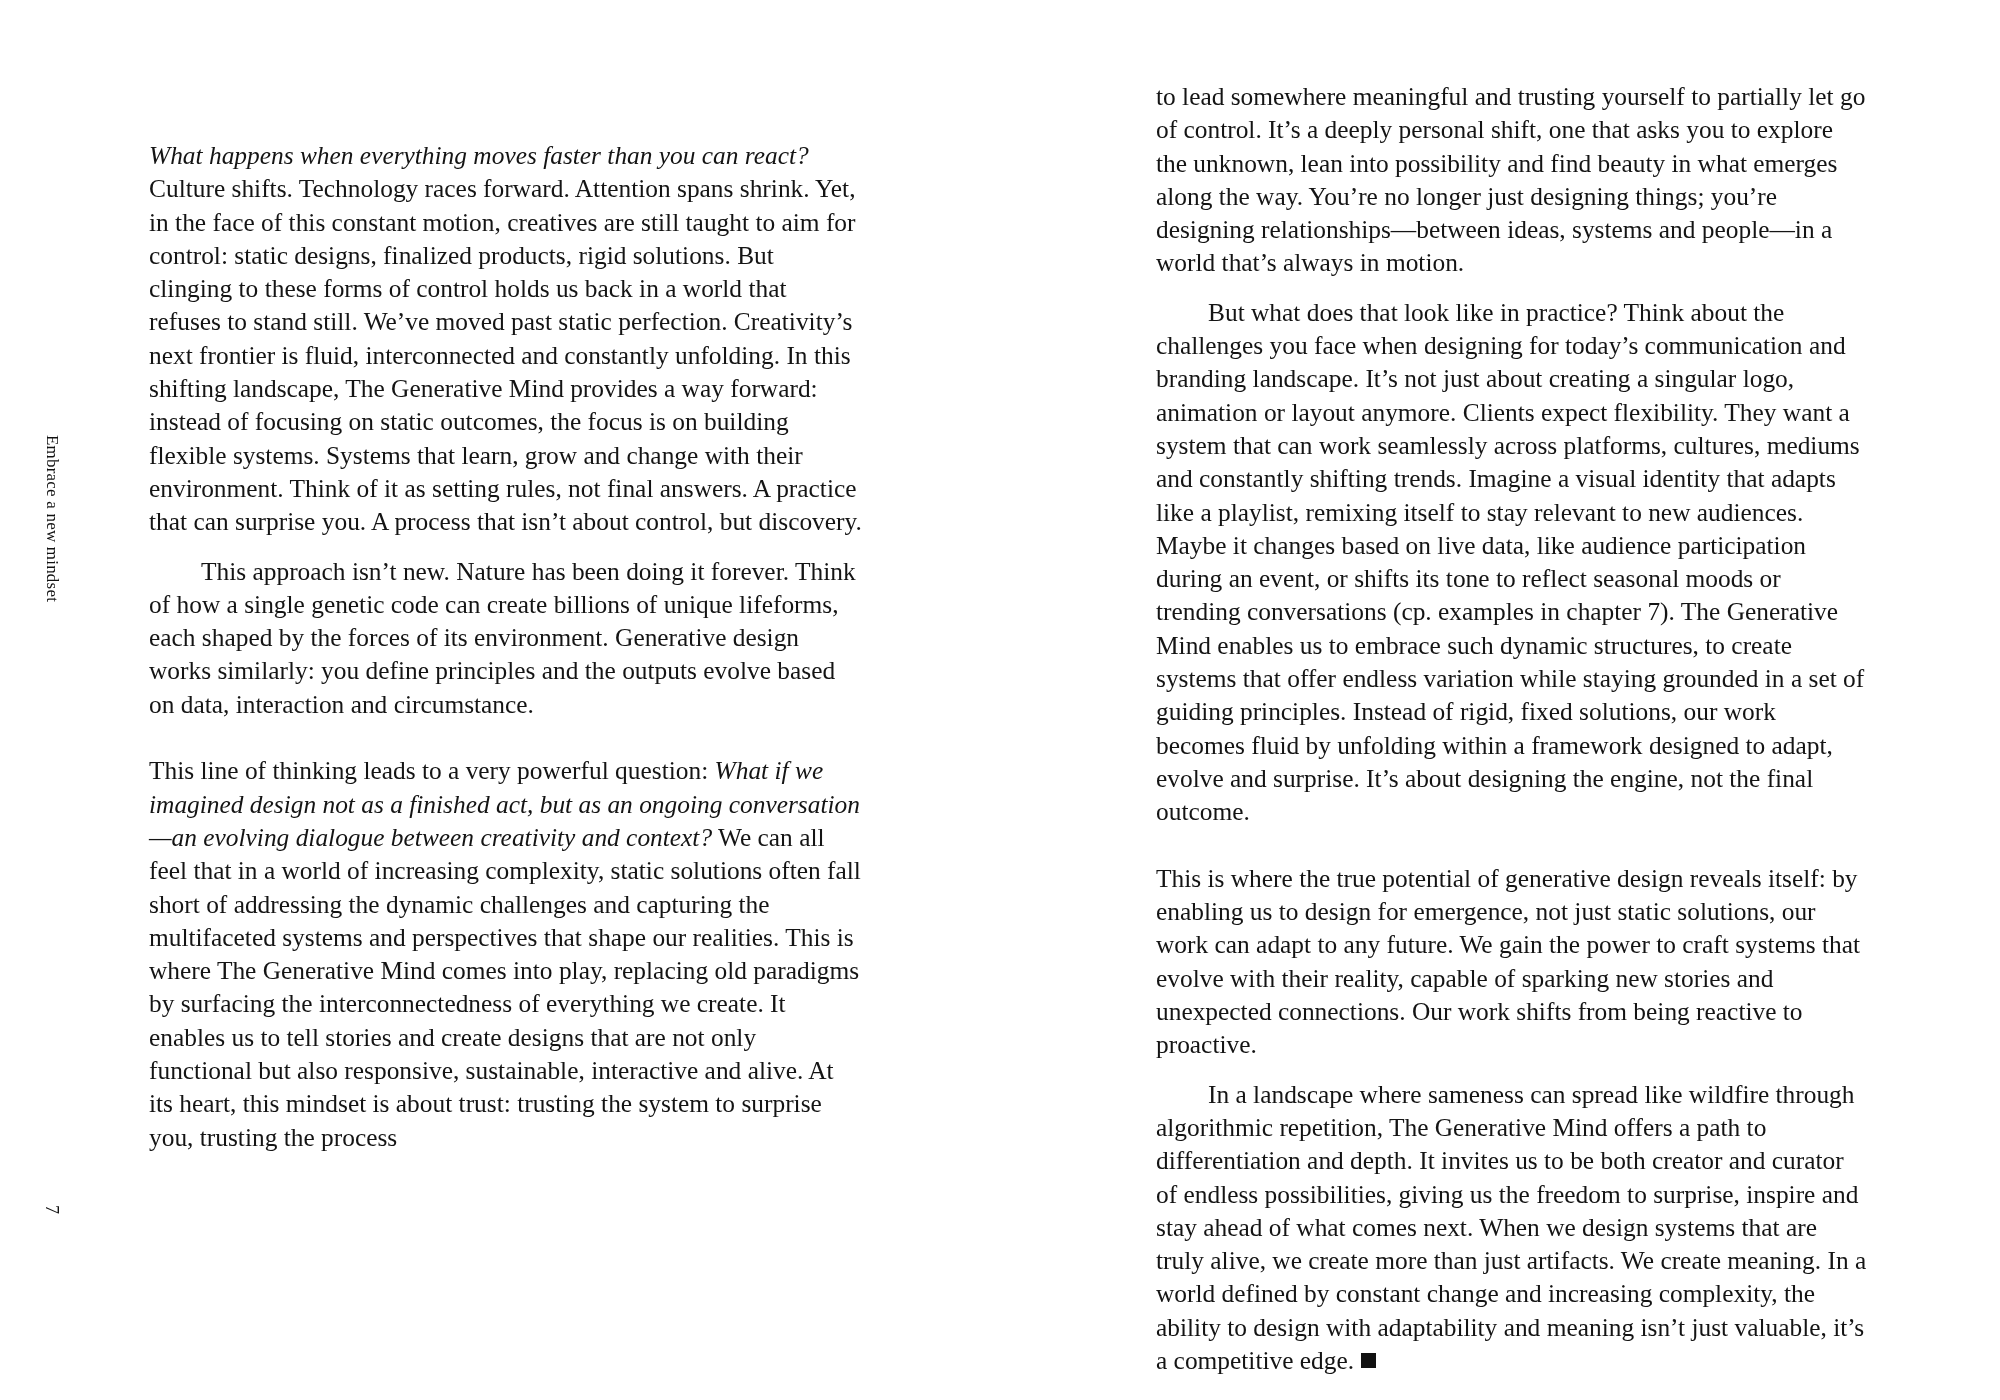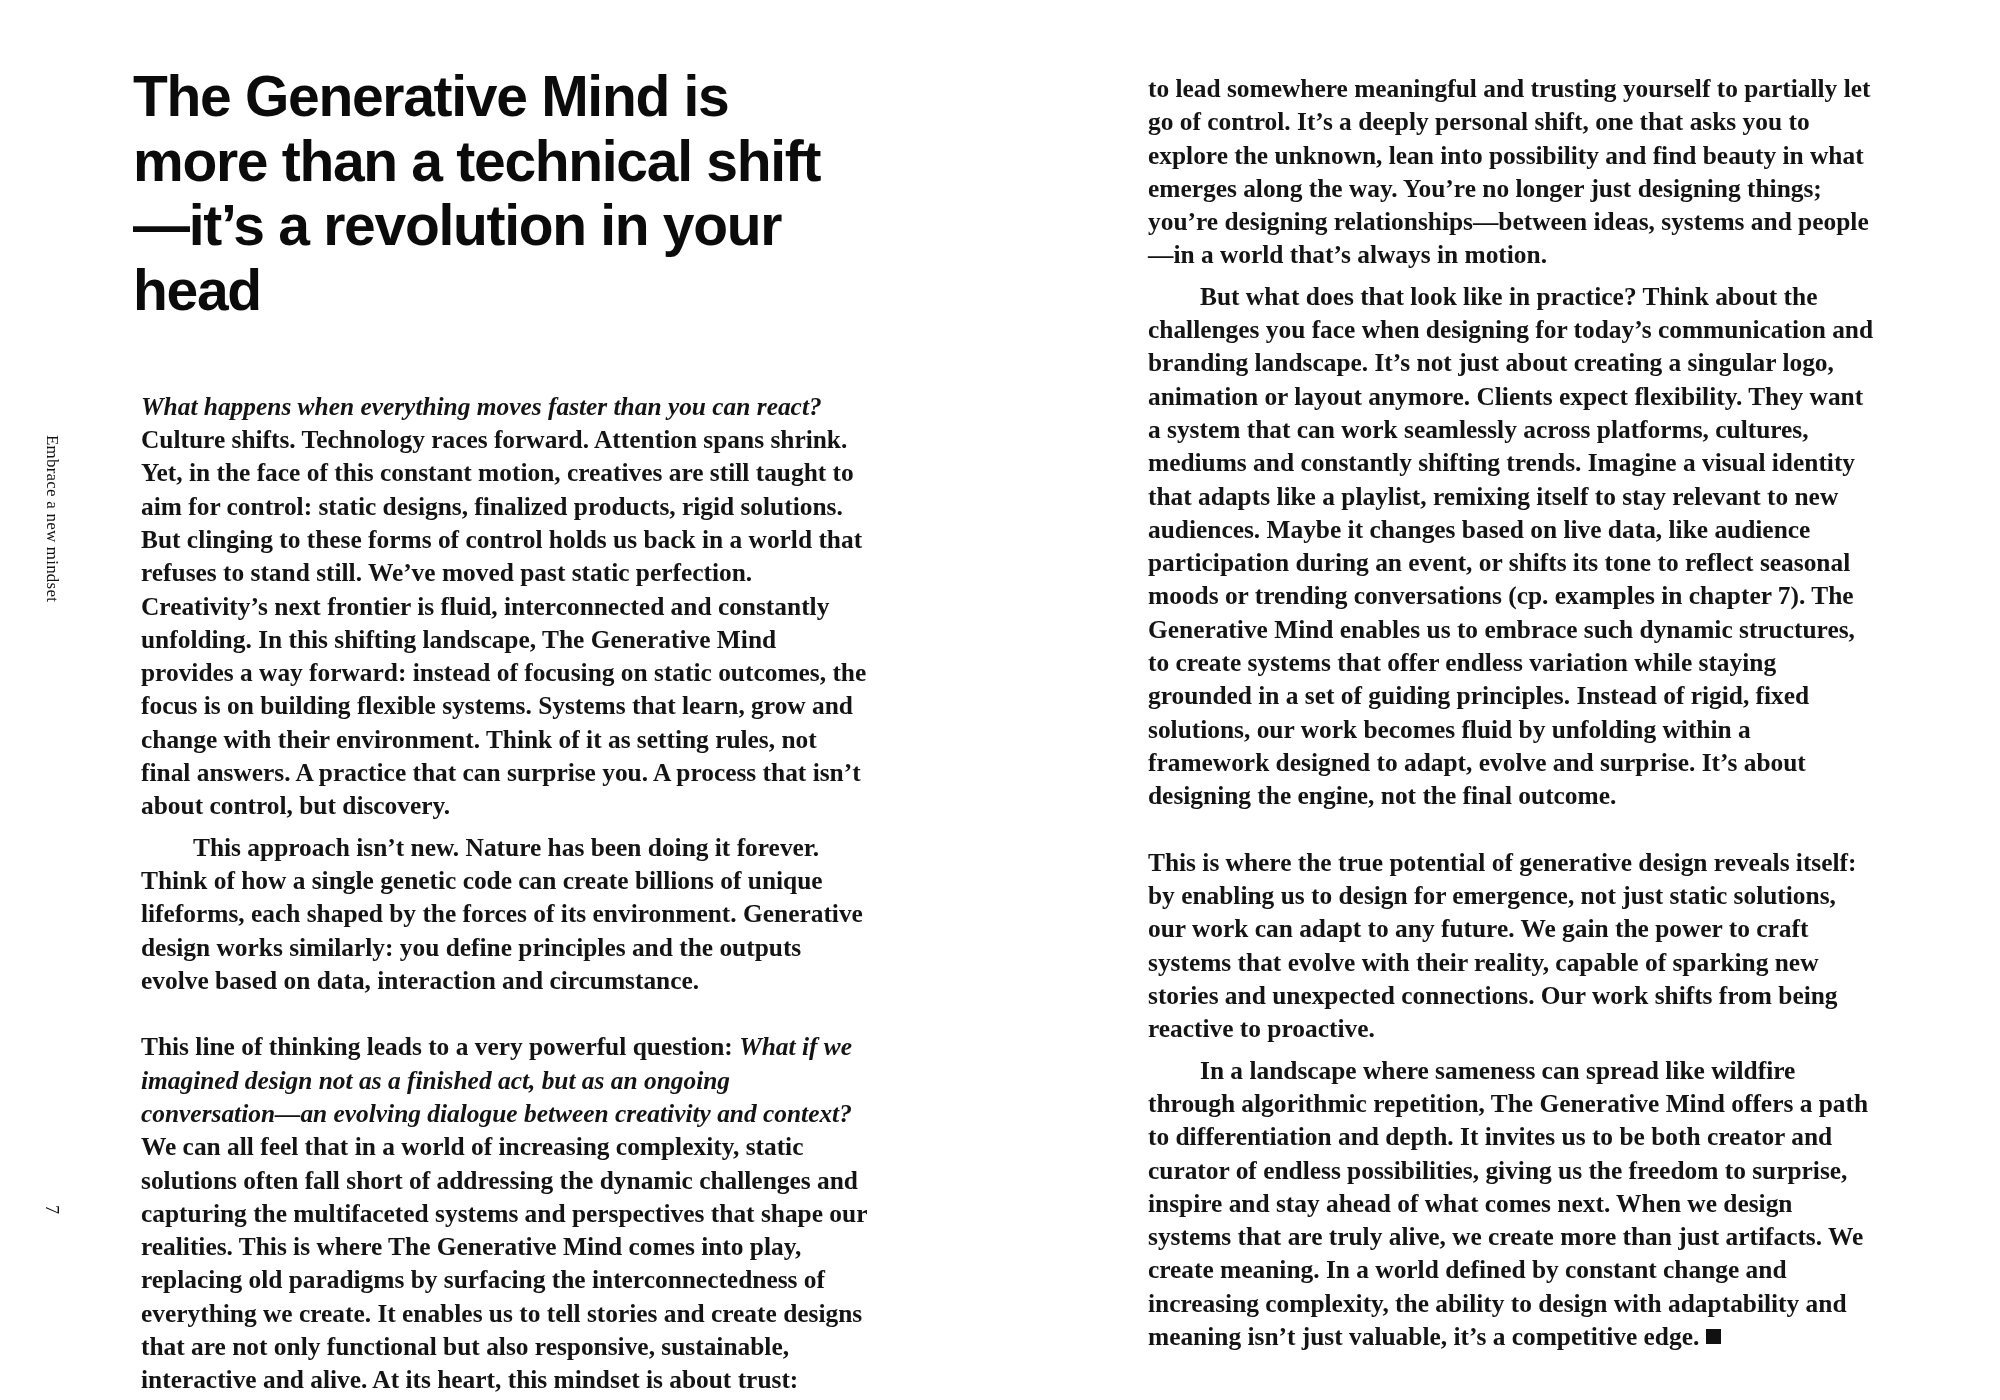--- a/index.html
+++ b/index.html
@@ -70,27 +70,26 @@
     margin: 0 0 0 0;
     color: #0b0b0b;
     max-width: 700px;
   }
 
   
   .body-block {
     margin: 0;
   }
   .body-block p {
-    margin: 8px;
+    margin: 16px;
     font-size: 25.4px;
     line-height: 33.3px;
     text-align: left;
     hyphens: manual;
     color: #141414;
-    font-weight: bold;
   }
   .body-block p.indent { text-indent: 52px; }
   .body-block p.space-before { margin-top: 33.3px; }
   .body-block i, .body-block em { font-style: italic; text-align: right; }
 
   .lead-gap { height: 59px; }
 
   .endmark {
     display: inline-block;
     width: 15px;
@@ -106,21 +105,20 @@
 <div class="spread">
 
   <div class="page page-left">
 
     <div class="margin-note margin-left-head">Embrace a new mindset</div>
 
     <div class="margin-note margin-left-folio">7</div>
 
     <div class="column">
 
-      <h1 class="headline">The Generative Mind is more than a technical shift—it’s a revolution in your head</h1>
 
       <div class="lead-gap"></div>
 
       <div class="body-block">
 
         <p><i>What happens when everything moves faster than you can react?</i><span> Culture shifts. Technology races forward. Attention spans shrink. Yet, in the face of this constant motion, creatives are still taught to aim for control: static designs, finalized products, rigid solutions. But clinging to these forms of control holds us back in a world that refuses to stand still. We’ve moved past static perfection. Creativity’s next frontier is fluid, interconnected and constantly unfolding. In this shifting landscape, The Generative Mind provides a way forward: instead of focusing on static outcomes, the focus is on building flexible systems. Systems that learn, grow and change with their environment. Think of it as setting rules, not final answers. A practice that can surprise you. A process that isn’t about control, but discovery.</span></p>
 
         <p class="indent"><span>This approach isn’t new. Nature has been doing it forever. Think of how a single genetic code can create billions of unique lifeforms, each shaped by the forces of its environment. Generative design works similarly: you define principles and the outputs evolve based on data, interaction and circumstance.</span></p>
 
         <p class="space-before"><span>This line of thinking leads to a very powerful question: </span><i>What if we imagined design not as a finished act, but as an ongoing conversation—an evolving dialogue between creativity and context?</i><span> We can all feel that in a world of increasing complexity, static solutions often fall short of addressing the dynamic challenges and capturing the multifaceted systems and perspectives that shape our realities. This is where The Generative Mind comes into play, replacing old paradigms by surfacing the interconnectedness of everything we create. It enables us to tell stories and create designs that are not only functional but also responsive, sustainable, interactive and alive. At its heart, this mindset is about trust: trusting the system to surprise you, trusting the process</span></p>

